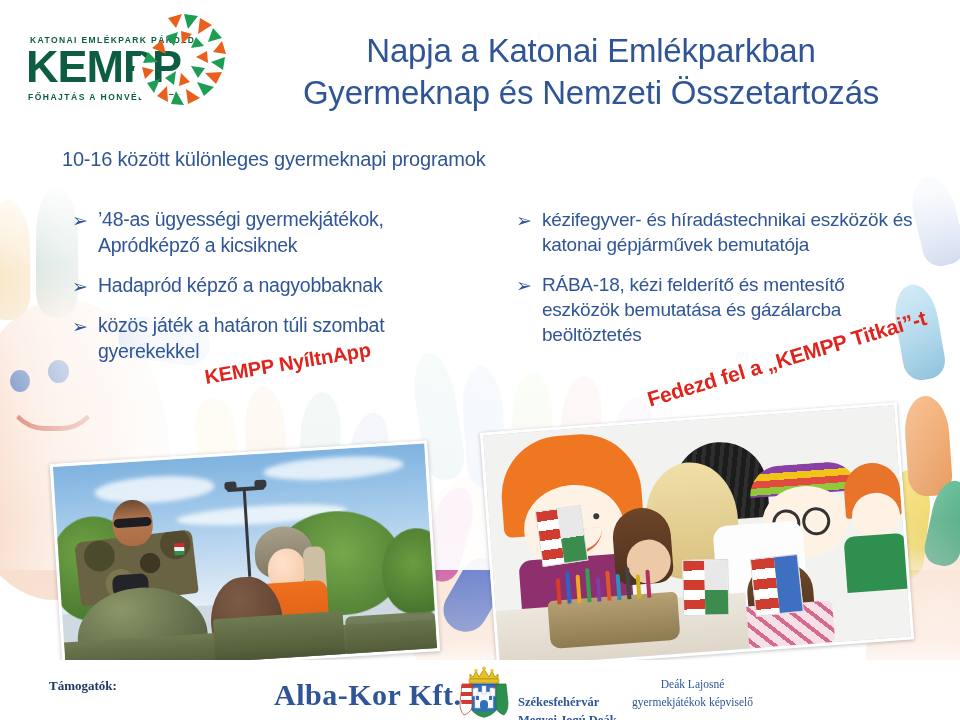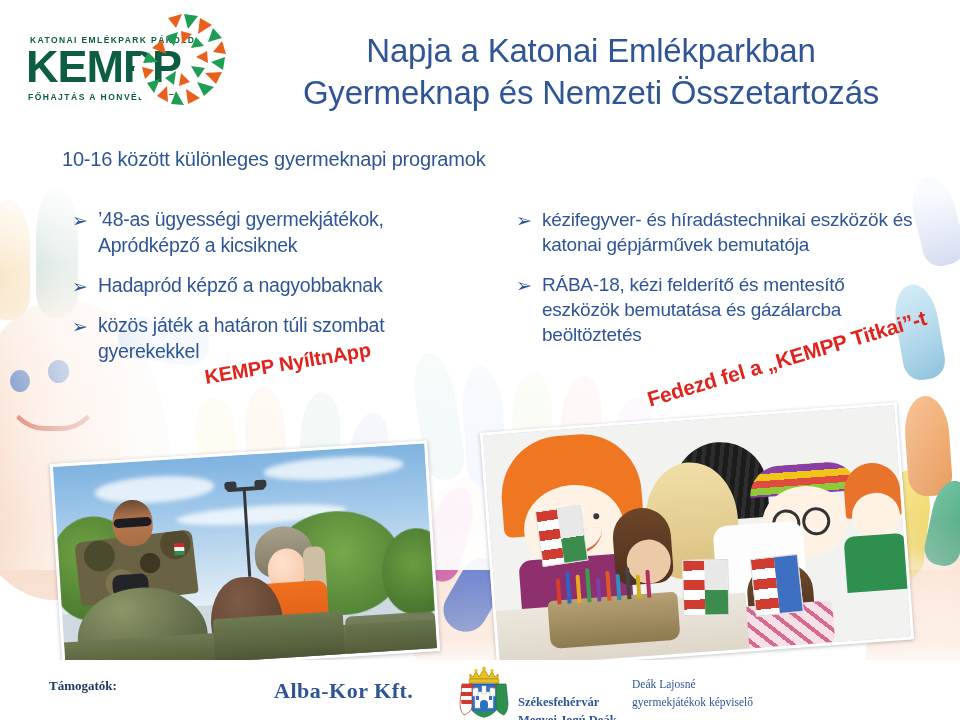--- a/index.html
+++ b/index.html
@@ -143,27 +143,27 @@
   .pencilcup{position:absolute;background:#b29461;border-radius:3px;}
   .pencil{position:absolute;width:4px;border-radius:2px 2px 0 0;}
   .table{position:absolute;background:linear-gradient(to bottom,#ece7dd,#ded7c9);}
   .woman-hair{position:absolute;border-radius:50% 50% 38% 38%;
           background:linear-gradient(to bottom,#f0dfa8,#d9c07f);}
 
   
   .footer{position:absolute;left:0;top:660px;width:960px;height:60px;background:#fff;}
   .footer-label{position:absolute;left:49px;top:678px;color:#1f3864;font-size:13px;
           font-weight:bold;font-family:"Liberation Serif",serif;}
-  .alba{position:absolute;left:274px;top:678px;color:#2f5597;font-size:22px;font-weight:bold;
+  .alba{position:absolute;left:274px;top:678px;color:#2f5597;font-size:30px;font-weight:bold;
           font-family:"Liberation Serif",serif;letter-spacing:.5px;white-space:nowrap;}
   .crest{position:absolute;left:458px;top:666px;width:52px;height:52px;}
   .city{position:absolute;left:518px;top:693px;color:#2f5597;font-size:12.5px;line-height:1.45;
           font-family:"Liberation Serif",serif;font-weight:bold;white-space:nowrap;}
   .rep{position:absolute;left:632px;top:676px;color:#2f5597;font-size:11.5px;line-height:1.55;
-          font-family:"Liberation Serif",serif;white-space:nowrap;}
+          font-family:"Liberation Serif",serif;white-space:nowrap;text-align:center;}
 </style>
 </head>
 <body>
 
 <div class="poster">
 
   <div class="bg-hands">
 
     <div class="palm" style="left:-40px;top:300px;width:210px;height:300px;"></div>
     <div class="eye" style="left:10px;top:370px;width:20px;height:22px;"></div>

